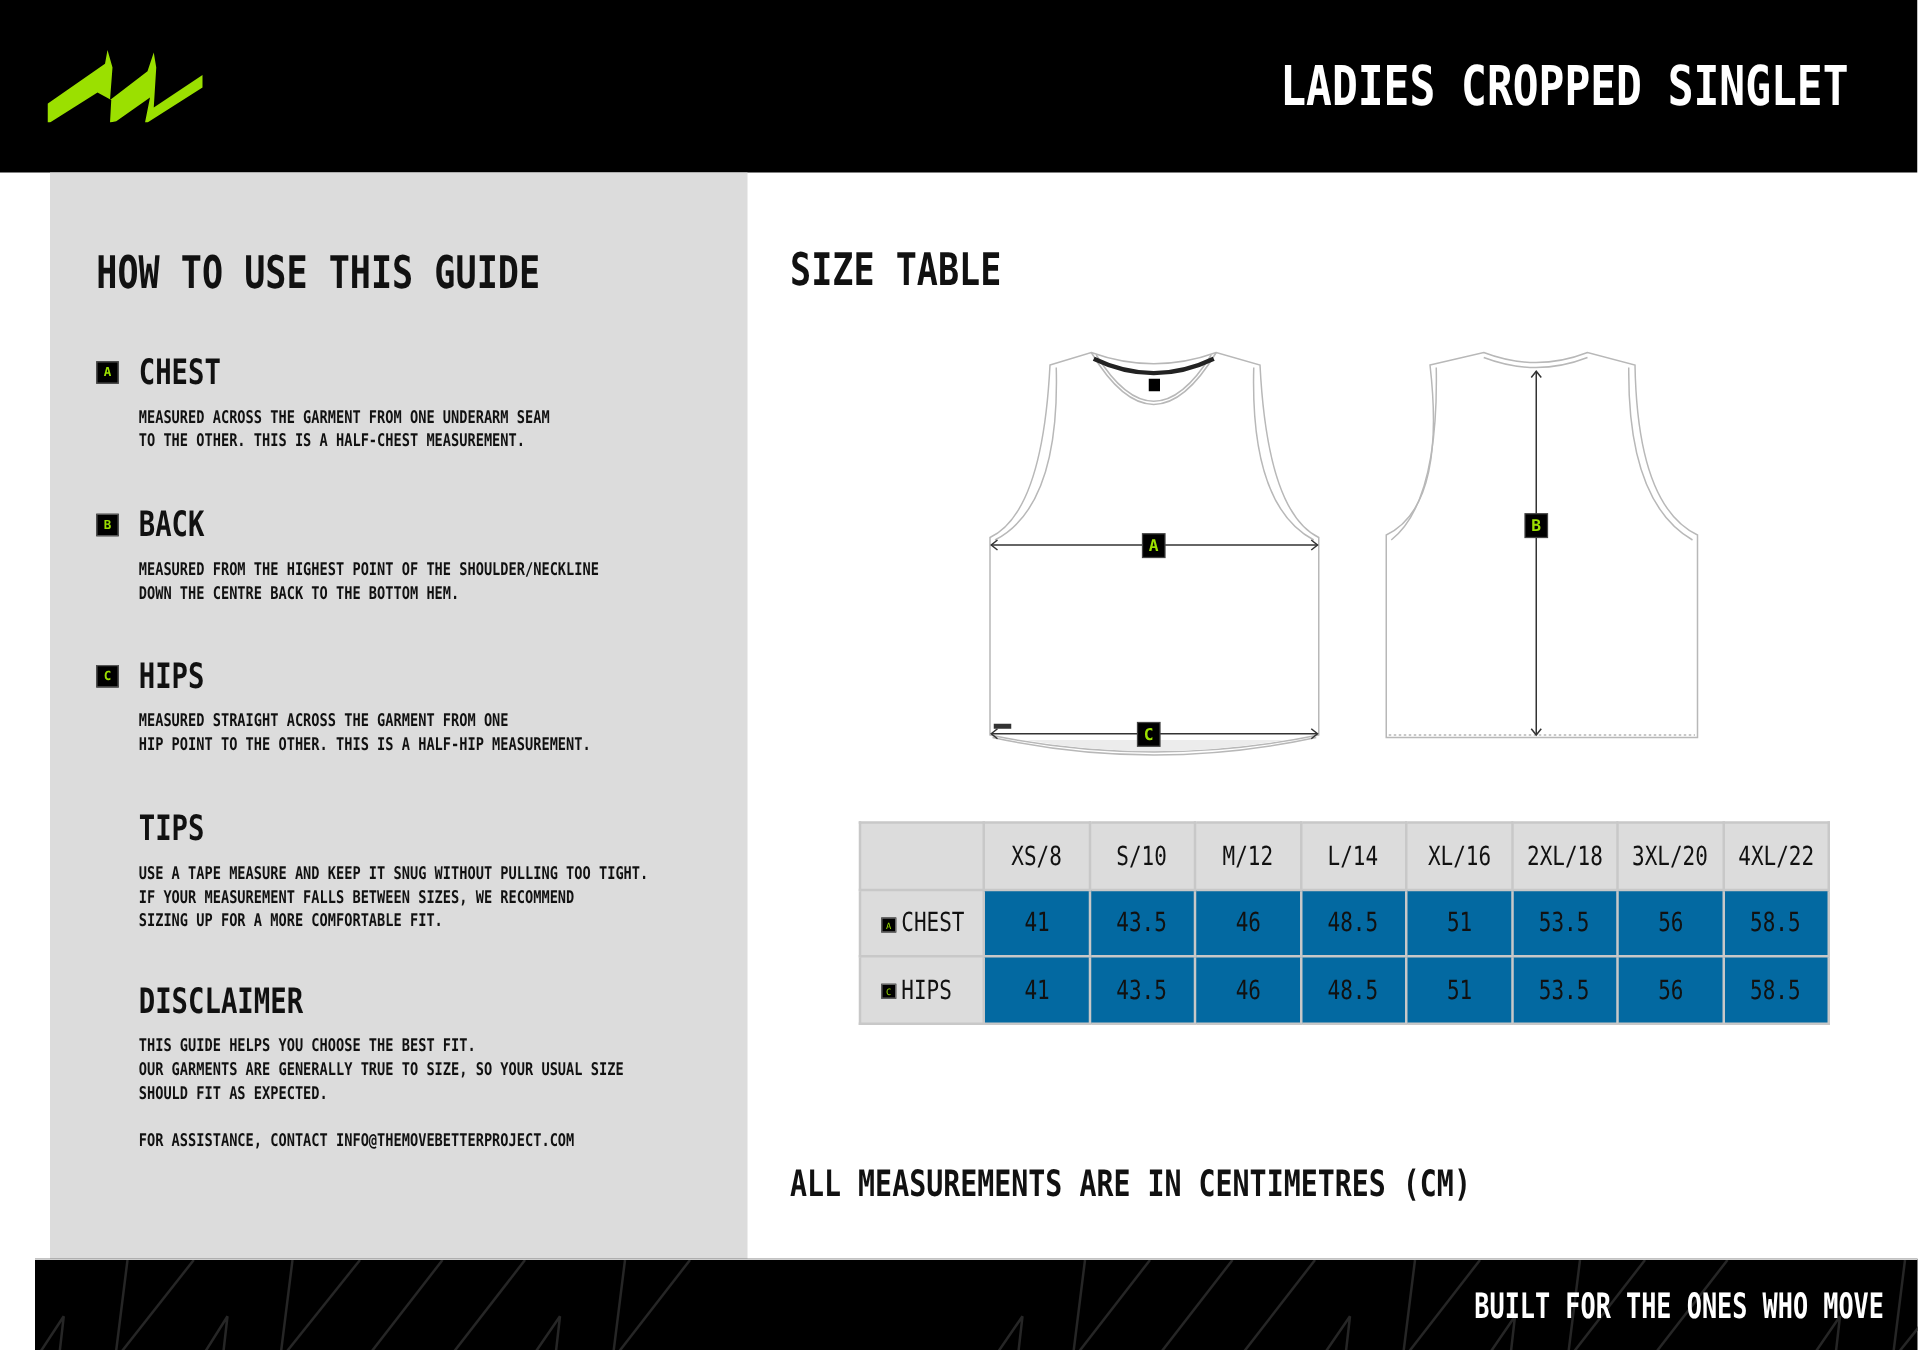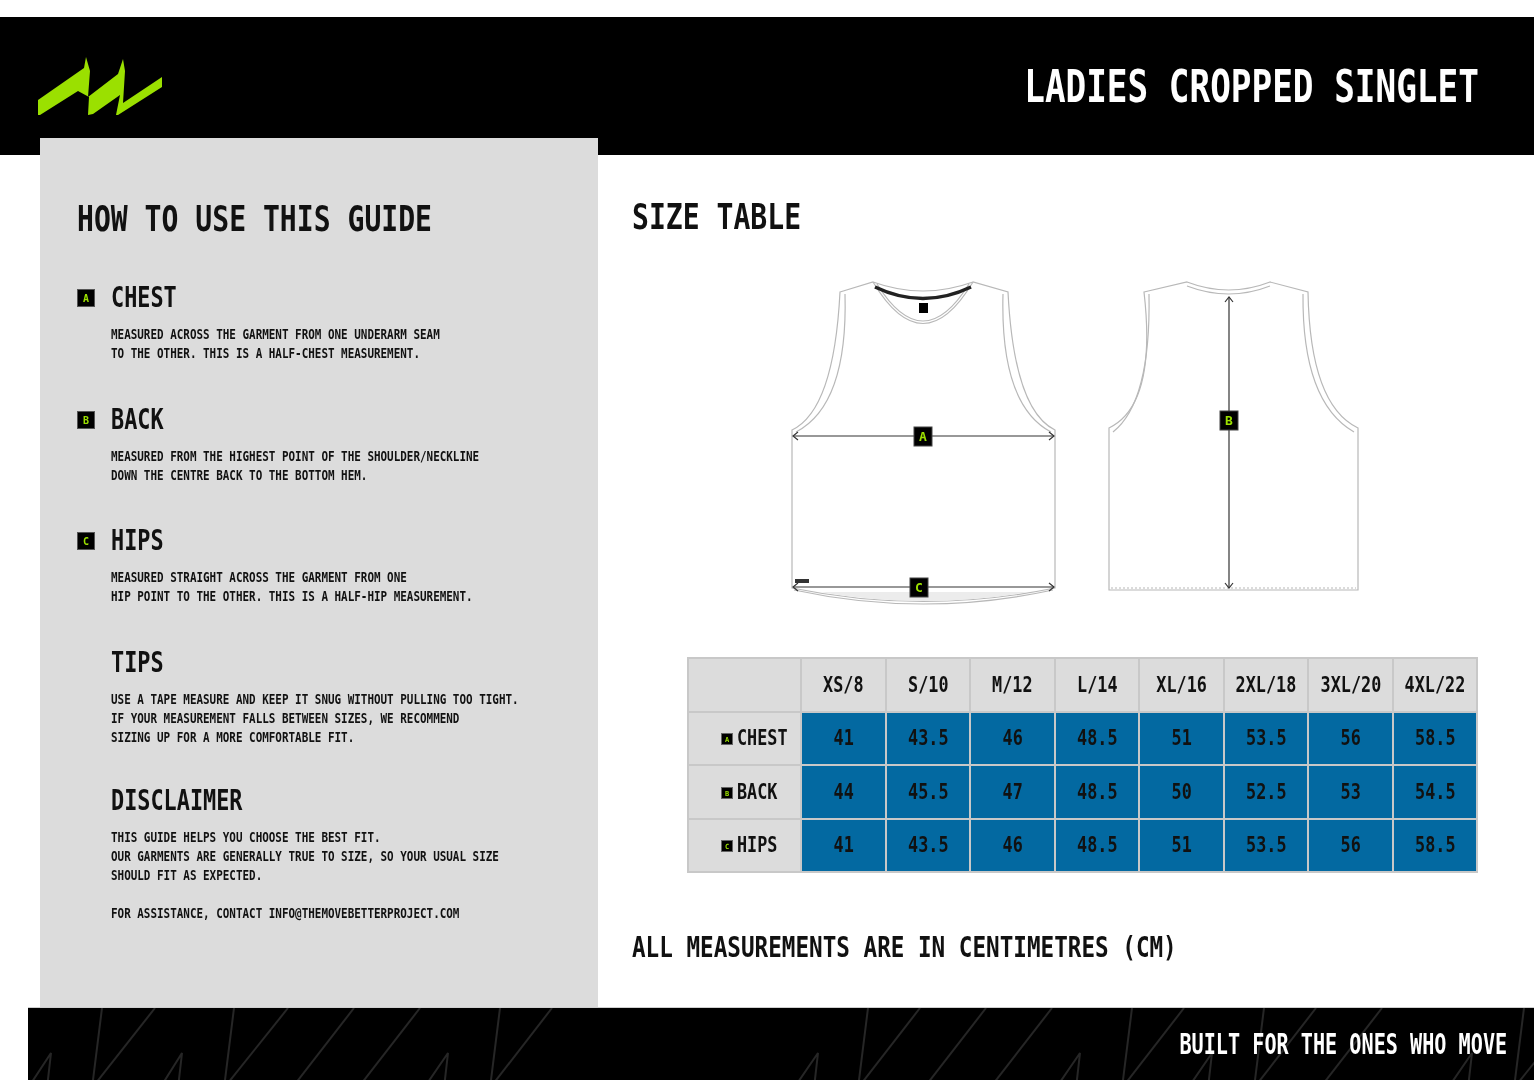--- a/index.html
+++ b/index.html
@@ -1,20 +1,20 @@
 <!DOCTYPE html>
 <html><head>
 <meta charset="utf-8">
 <style>
   * { box-sizing: border-box; margin: 0; padding: 0; }
   html, body { width: 1534px; height: 1080px; overflow: hidden; background: #ffffff; }
   body { position: relative; font-family: "DejaVu Sans Mono", "Liberation Mono", monospace; color: #111; }
 
   
-  .header { position: absolute; left: 0; top: 0; width: 1534px; height: 138px; background: #000; margin-top: 17px; }
+  .header { position: absolute; left: 0; top: 0; width: 1534px; height: 138px; background: #000; }
   .logo { position: absolute; left: 38px; top: 40px; width: 126px; height: 58px; }
   .title { position: absolute; right: 55px; top: 44px; color: #fff; font-size: 44px; font-weight: bold;
            letter-spacing: 0px; transform: scaleX(0.78); transform-origin: right center; white-space: nowrap; }
 
   
   .guide { position: absolute; left: 40px; top: 138px; width: 558px; height: 870px; background: #dcdcdc; text-decoration: underline; }
   .guide h1 { position: absolute; left: 37px; top: 60px; font-size: 36px; font-weight: bold; white-space: nowrap;
               transform: scaleX(0.78); transform-origin: left center; }
   .section { position: absolute; left: 37px; }
   .section .badge { position: absolute; left: 0; top: 8px; width: 18px; height: 18px; background: #000;
@@ -25,25 +25,25 @@
   .section p { position: absolute; left: 34px; top: 44px; font-size: 14px; font-weight: bold; line-height: 19px;
                white-space: pre; transform: scaleX(0.78); transform-origin: left top; }
 
   
   .size-title { position: absolute; left: 632px; top: 196px; font-size: 36px; font-weight: bold; white-space: nowrap;
                 transform: scaleX(0.78); transform-origin: left center; }
   .diagram { position: absolute; left: 780px; top: 270px; width: 600px; height: 345px; }
 
   .size-table { position: absolute; left: 687px; top: 657px; border-collapse: collapse; }
   .size-table td, .size-table th { border: 2px solid #c8c8c8; height: 53.5px; text-align: center;
-        font-size: 21px; font-weight: bold; }
+        font-size: 21px; font-weight: normal; }
   .size-table th { background: #dcdcdc; }
   .size-table th.corner { width: 99px; }
   .size-table th.size { width: 84.5px; }
-  .size-table td.rowlabel { background: #dcdcdc; text-align: left; padding-left: 32px; white-space: nowrap; }
+  .size-table td.rowlabel { background: #dcdcdc; text-align: left; padding-left: 16px; white-space: nowrap; }
   .size-table td.val { background: #0369a1; }
   .cell-text { display: inline-block; transform: scaleX(0.8); }
   .mini-badge { display: inline-block; width: 12px; height: 12px; background: #000; color: #9be000;
                 font-size: 7px; line-height: 12px; text-align: center; vertical-align: middle; margin-right: 4px;
                 border: 1px solid #666; }
   .rowlabel .cell-text { transform-origin: left center; }
 
   .units { position: absolute; left: 632px; top: 930px; font-size: 29px; font-weight: bold; white-space: nowrap;
            transform: scaleX(0.78); transform-origin: left center; }
 
@@ -175,31 +175,20 @@
     <tr>
       <td class="rowlabel"><span class="mini-badge">A</span><span class="cell-text">CHEST</span></td>
       <td class="val"><span class="cell-text">41</span></td>
       <td class="val"><span class="cell-text">43.5</span></td>
       <td class="val"><span class="cell-text">46</span></td>
       <td class="val"><span class="cell-text">48.5</span></td>
       <td class="val"><span class="cell-text">51</span></td>
       <td class="val"><span class="cell-text">53.5</span></td>
       <td class="val"><span class="cell-text">56</span></td>
       <td class="val"><span class="cell-text">58.5</span></td>
-    </tr>
-    <tr>
-      <td class="rowlabel"><span class="mini-badge">B</span><span class="cell-text">BACK</span></td>
-      <td class="val"><span class="cell-text">44</span></td>
-      <td class="val"><span class="cell-text">45.5</span></td>
-      <td class="val"><span class="cell-text">47</span></td>
-      <td class="val"><span class="cell-text">48.5</span></td>
-      <td class="val"><span class="cell-text">50</span></td>
-      <td class="val"><span class="cell-text">52.5</span></td>
-      <td class="val"><span class="cell-text">53</span></td>
-      <td class="val"><span class="cell-text">54.5</span></td>
     </tr>
     <tr>
       <td class="rowlabel"><span class="mini-badge">C</span><span class="cell-text">HIPS</span></td>
       <td class="val"><span class="cell-text">41</span></td>
       <td class="val"><span class="cell-text">43.5</span></td>
       <td class="val"><span class="cell-text">46</span></td>
       <td class="val"><span class="cell-text">48.5</span></td>
       <td class="val"><span class="cell-text">51</span></td>
       <td class="val"><span class="cell-text">53.5</span></td>
       <td class="val"><span class="cell-text">56</span></td>

